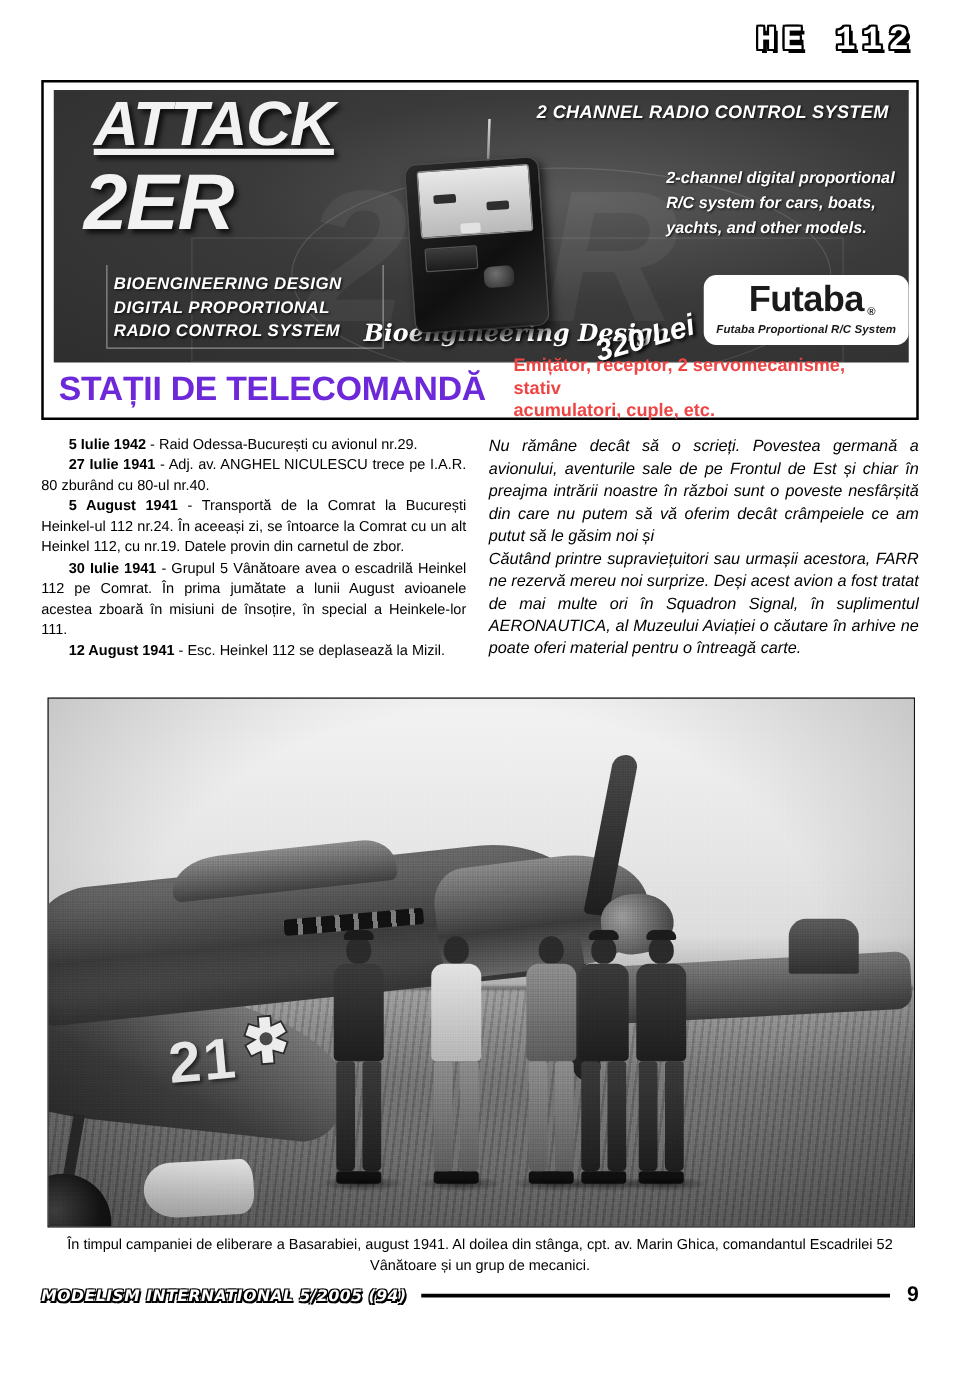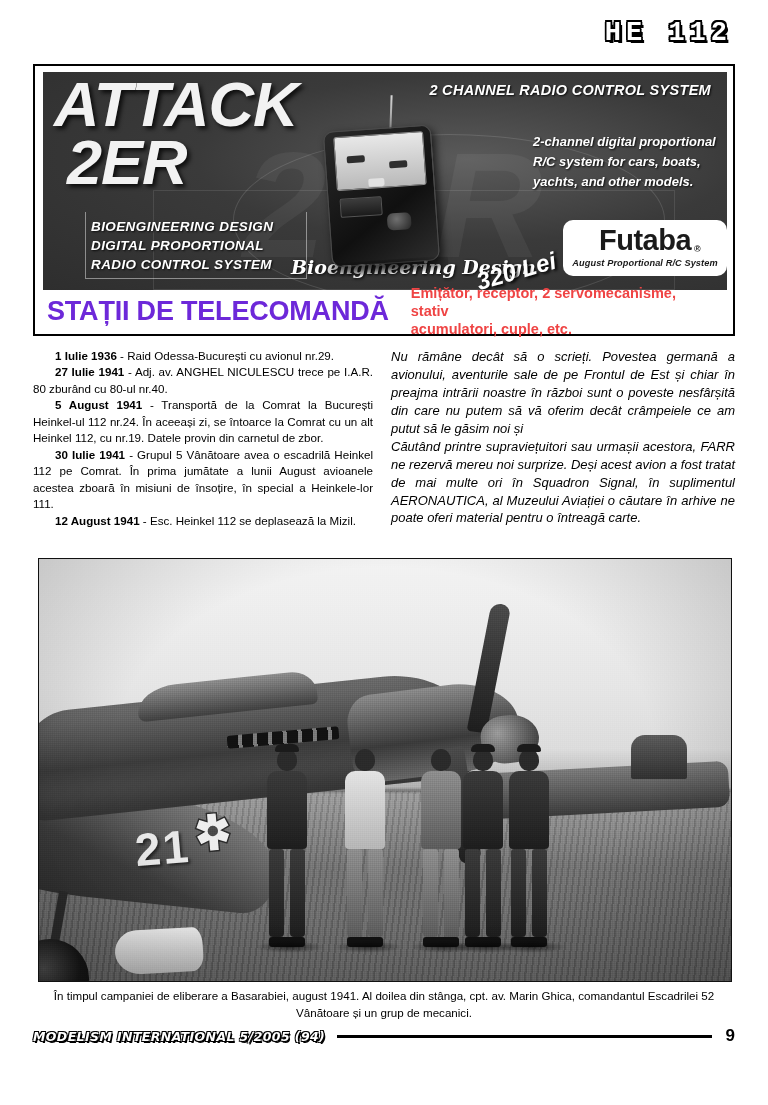--- a/index.html
+++ b/index.html
@@ -94,23 +94,24 @@
     position: absolute;
     font-family: "Liberation Sans", sans-serif;
     font-style: italic;
     font-weight: bold;
     color: #f2f2f2;
     line-height: 0.92;
     text-shadow: 3px 3px 4px rgba(0,0,0,0.75);
     white-space: nowrap;
   }
   #ad-title-1 {
-    left: 11px; top: 4px;
-    font-size: 63px;
+    left: 32px; top: 4px;
+    font-size: 50px;
     letter-spacing: -1px;
+    text-decoration: underline;
   }
   #ad-title-2 {
     left: 24px; top: 62px;
     font-size: 63px;
     letter-spacing: -1px;
   }
   .ad-sub-line {
     position: absolute;
     font-family: "Liberation Sans", sans-serif;
     font-style: italic;
@@ -676,39 +677,39 @@
     <div class="ad-desc-line" id="ad-desc-2">R/C system for cars, boats,</div>
     <div class="ad-desc-line" id="ad-desc-3">yachts, and other models.</div>
 
     <div id="ad-price">320 Lei !</div>
 
     <div id="futaba-plate">
       <div id="futaba-wordmark">
         <span>Futaba</span>
         <span id="futaba-reg">®</span>
       </div>
-      <div id="futaba-tagline">August Proportional  R/C  System</div>
+      <div id="futaba-tagline">Futaba Proportional  R/C  System</div>
     </div>
 
   </div>
 
   <div id="advert-footer">
     <div id="advert-product-name">STAȚII DE TELECOMANDĂ</div>
     <div id="advert-product-desc">
       <div>Emițător, receptor, 2 servomecanisme, stativ</div>
       <div>acumulatori, cuple, etc.</div>
     </div>
   </div>
 
 </div>
 
 <div id="columns">
 
   <div id="col-left">
-    <p><b>1 Iulie 1936</b><span> - Raid Odessa-București cu avionul nr.29.</span></p>
+    <p><b>5 Iulie 1942</b><span> - Raid Odessa-București cu avionul nr.29.</span></p>
     <p><b>27 Iulie 1941</b><span> - Adj. av. ANGHEL NICULESCU trece pe I.A.R. 80 zburând cu 80-ul nr.40.</span></p>
     <p><b>5 August 1941</b><span> - Transportă de la Comrat la București Heinkel-ul 112 nr.24. În aceeași zi, se întoarce la Comrat cu un alt Heinkel 112, cu nr.19. Datele provin din carnetul de zbor.</span></p>
     <p><b>30 Iulie 1941</b><span> - Grupul 5 Vânătoare avea o escadrilă Heinkel 112 pe Comrat. În prima jumătate a lunii August avioanele acestea zboară în misiuni de însoțire, în special a Heinkele-lor 111.</span></p>
     <p><b>12 August 1941</b><span> - Esc. Heinkel 112 se deplasează la Mizil.</span></p>
   </div>
 
   <div id="col-right">
     <p>Nu rămâne decât să o scrieți. Povestea germană a avionului, aventurile sale de pe Frontul de Est și chiar în preajma intrării noastre în război sunt o poveste nesfârșită din care nu putem să vă oferim decât crâmpeiele ce am putut să le găsim noi și</p>
     <p>Căutând printre supraviețuitori sau urmașii acestora, FARR ne rezervă mereu noi surprize. Deși acest avion a fost tratat de mai multe ori în Squadron Signal, în suplimentul AERONAUTICA, al Muzeului Aviației o căutare în arhive ne poate oferi material pentru o întreagă carte.</p>
   </div>

